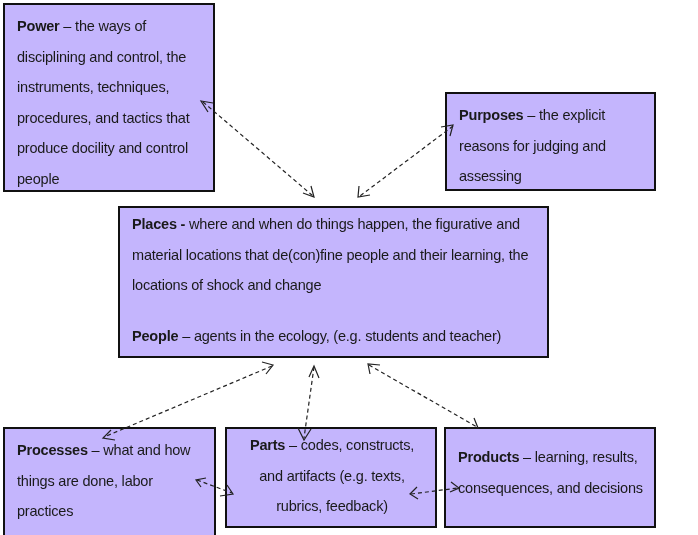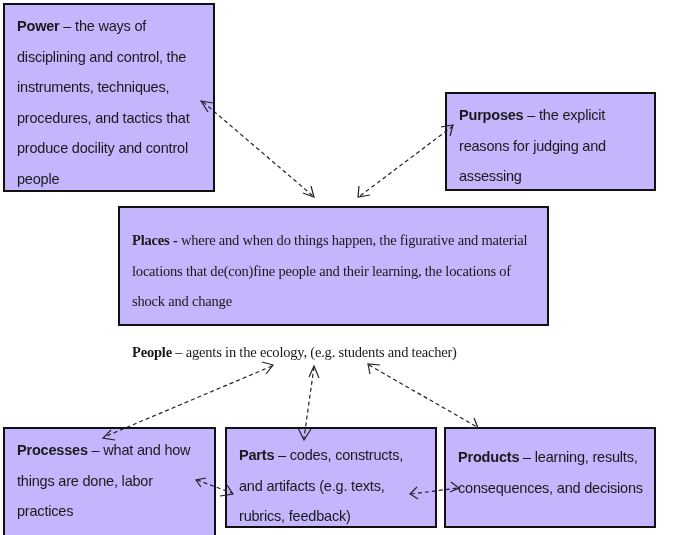--- a/index.html
+++ b/index.html
@@ -3,24 +3,24 @@
 <meta charset="utf-8">
 <style>
   html, body { margin: 0; padding: 0; background: #ffffff; }
   body { width: 698px; height: 535px; position: relative; overflow: hidden;
          font-family: "Liberation Sans", sans-serif; color: #1a1a1a; }
   .box { position: absolute; border: 2px solid #111; background: #c4b5fd; box-sizing: border-box;
          padding: 6px 10px 0 12px; font-size: 14.5px; line-height: 30.5px; letter-spacing: -0.2px; }
   .box b { font-weight: bold; }
   #power { left: 3px; top: 3px; width: 212px; height: 189px; }
   #purposes { left: 445px; top: 92px; width: 211px; height: 99px; }
-  #places { left: 118px; top: 206px; width: 431px; height: 120px; padding-top: 17px; font-family: Liberation Serif, serif; }
+  #places { left: 118px; top: 206px; width: 431px; height: 152px; padding-top: 1px; }
   #places .people { margin-top: 20px; }
   #processes { left: 3px; top: 427px; width: 213px; height: 117px; padding-top: 6px; }
-  #parts { left: 225px; top: 427px; width: 212px; height: 101px; padding-top: 11px; }
+  #parts { left: 225px; top: 427px; width: 212px; height: 101px; padding-top: 1px; text-align: center; }
   #products { left: 444px; top: 427px; width: 212px; height: 101px; padding-top: 13px; }
   svg.arrows { position: absolute; left: 0; top: 0; width: 698px; height: 535px; pointer-events: none; }
   svg.arrows line { stroke: #222; stroke-width: 1.2; stroke-dasharray: 4 3; }
   svg.arrows polyline { stroke: #222; stroke-width: 1.2; fill: none; }
 </style>
 </head>
 <body>
 
 <div class="box" id="power">
   <b>Power</b><span> – </span><span>the ways of disciplining and control, the instruments, techniques, procedures, and tactics that produce docility and control people</span>

